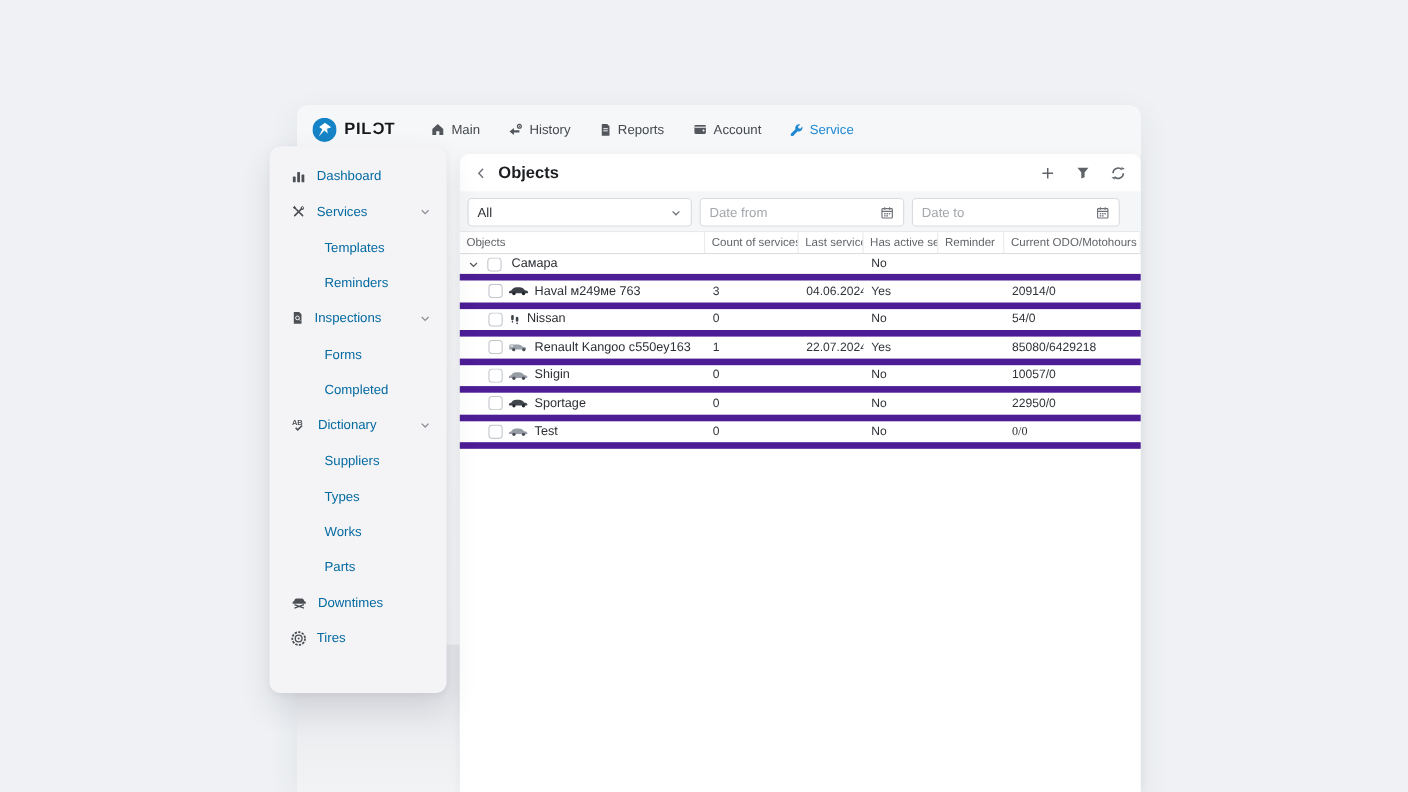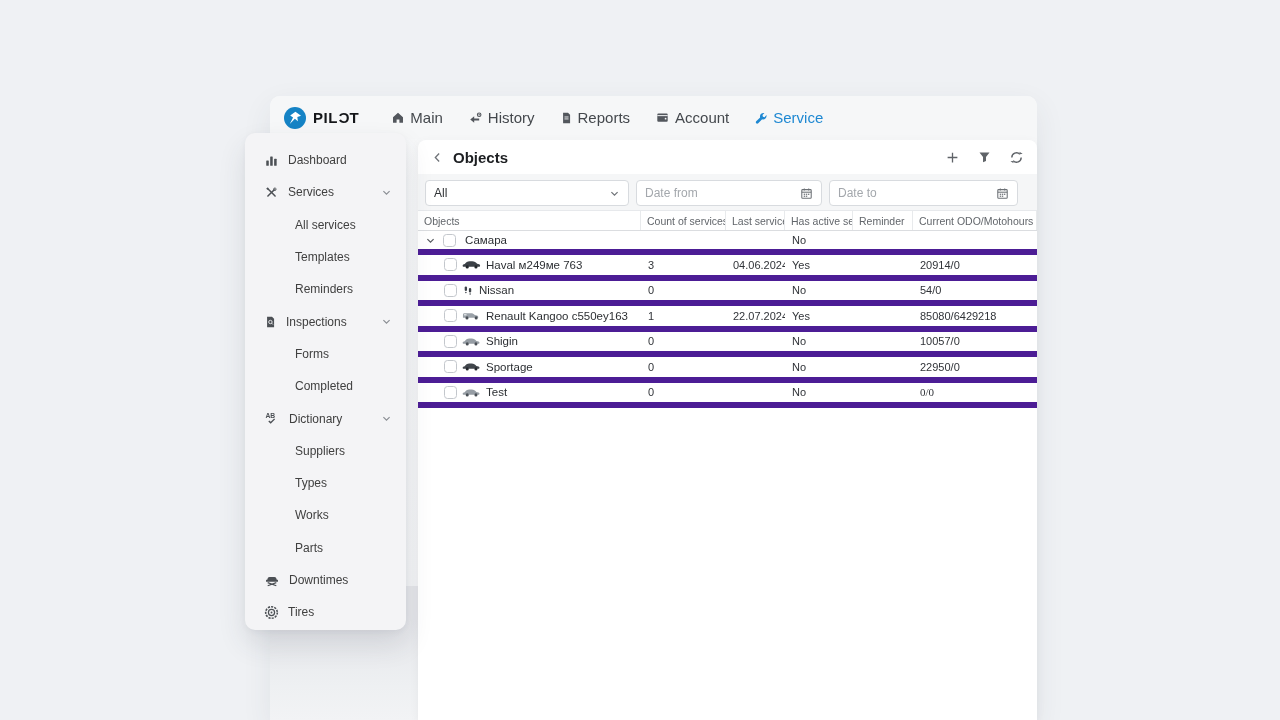--- a/index.html
+++ b/index.html
@@ -12,34 +12,34 @@
 
   
   .top-nav { position:absolute; left:0; top:0; width:100%; height:43px; background:#f6f7f8;
     border-radius:10px 10px 0 0; display:flex; align-items:center; padding-left:14px; z-index:2; }
   .logo { display:flex; align-items:center; gap:7px; cursor:pointer; }
   .logo-badge { width:22px; height:22px; }
   .logo-text { font-size:15px; font-weight:800; letter-spacing:.6px; color:#15171a; }
   .logo-text .flip { display:inline-block; transform:scaleX(-1); }
   .nav-items { display:flex; align-items:center; gap:25px; margin-left:32px; }
   .nav-item { display:flex; align-items:center; gap:5px; cursor:pointer; color:#53575d; }
-  .nav-item .lbl { font-size:15px; color:#44484d; }
+  .nav-item .lbl { font-size:12px; color:#44484d; }
   .nav-item.active, .nav-item.active .lbl { color:#1e88d2; }
 
   
   .under-band { position:absolute; left:0; top:490px; width:148px; height:134px;
     background:linear-gradient(180deg,#e5e6ea 25%,#eef0f2 75%,#f2f3f5 100%); z-index:1; }
 
   
   .sidebar { position:absolute; left:-25px; top:37px; width:161px; height:497px;
     background:#f4f4f6; border-radius:10px; padding-top:11px; z-index:5;
     box-shadow:0 14px 28px rgba(50,55,75,.12), 0 2px 6px rgba(50,55,75,.05); }
   .side-item { position:relative; height:32.3px; display:flex; align-items:center; padding-left:19px;
     color:#4c5055; cursor:pointer; }
-  .side-item .lbl { font-size:12px; color:#404040; margin-left:9px; white-space:nowrap; }
+  .side-item .lbl { font-size:12px; color:#0369a1; margin-left:9px; white-space:nowrap; }
   .side-item.sub { padding-left:50px; }
   .side-item.sub .lbl { margin-left:0; }
   .side-item .chev { position:absolute; right:14px; color:#8a8e94; }
 
   
   .main-panel { position:absolute; left:148px; top:44px; width:619px; height:580px;
     background:#ffffff; border-radius:8px 8px 0 0; z-index:3;
     box-shadow:0 2px 10px rgba(0,0,0,.05); }
   .panel-header { height:34px; display:flex; align-items:center; padding:0 13px; }
   .back { color:#6f7378; cursor:pointer; display:flex; align-items:center; }
@@ -170,23 +170,20 @@
             </svg>
           </span>
           <span class="lbl">Services</span>
           <span class="icn chev">
             <svg width="11" height="11" viewBox="0 0 16 16" fill="none" stroke="currentColor" stroke-width="1.7">
               <path d="M3.5 6l4.5 4.5L12.5 6"></path>
             </svg>
           </span>
         </div>
         <div class="side-item sub">
-          <span class="lbl">All services</span>
-        </div>
-        <div class="side-item sub">
           <span class="lbl">Templates</span>
         </div>
         <div class="side-item sub">
           <span class="lbl">Reminders</span>
         </div>
         <div class="side-item">
           <span class="icn">
             <svg width="13" height="14" viewBox="0 0 16 16" fill="currentColor">
               <path d="M3.8 1.4h6L12.4 4v10.6H3.8z"></path>
               <circle cx="7.9" cy="8" r="2.1" fill="none" stroke="#f4f4f6" stroke-width="1.1"></circle>

